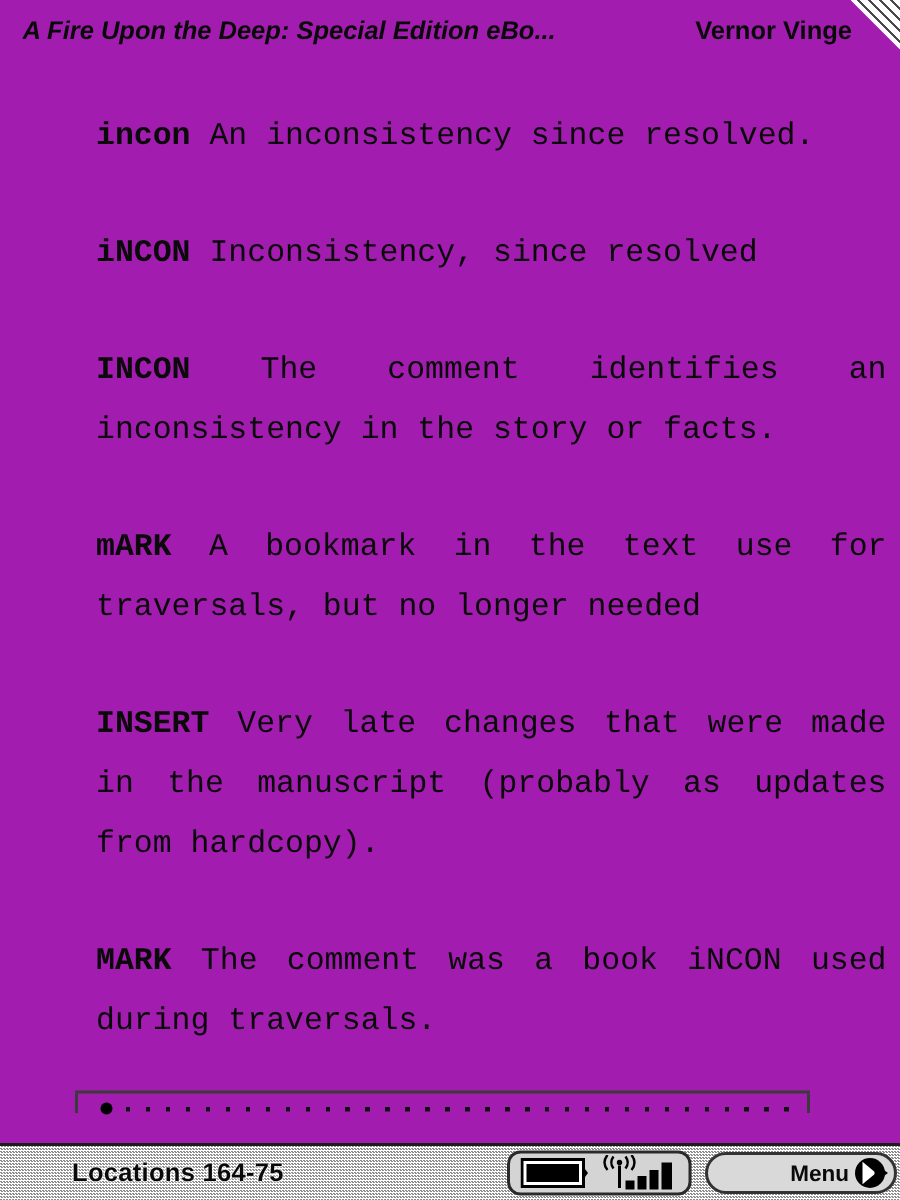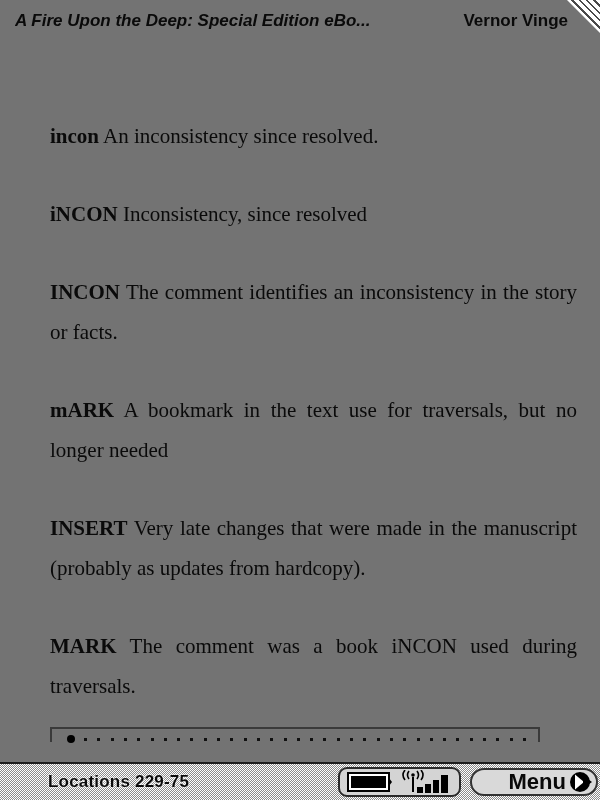--- a/index.html
+++ b/index.html
@@ -1,41 +1,41 @@
 <!DOCTYPE html>
 <html><head>
 <meta charset="utf-8">
 <style>
   html,body{margin:0;padding:0;background:#e5e5e5;}
   .page{
     position:relative;width:600px;height:800px;margin:0 auto;
-    background:#737373;overflow:hidden;
+    background:#a21caf;overflow:hidden;
     font-family:"Liberation Sans",sans-serif;color:#0a0a0a;
   }
 
   
   .header{
     position:absolute;top:11px;left:15px;right:18px;
     display:flex;justify-content:space-between;align-items:baseline;
     font-size:17px;font-weight:bold;
   }
   .book-title{font-style:italic;white-space:nowrap;overflow:hidden;}
   .book-author{white-space:nowrap;padding-right:14px;text-align:right;}
   .corner-hatch{
     position:absolute;top:0;right:0;width:33px;height:33px;
     background:repeating-linear-gradient(45deg,#4a4a4a 0 1.6px,#ffffff 1.6px 5.2px);
     clip-path:polygon(0 0,100% 0,100% 100%);
   }
 
   
   .content{
-    position:absolute;top:72px;left:50px;width:527px;
-    font-family:Liberation Serif, serif;
+    position:absolute;top:72px;left:64px;width:527px;
+    font-family:Liberation Mono, monospace;
     font-size:21px;line-height:40px;
-    text-align:justify;text-align-last:left;margin-top:44px;
+    text-align:justify;text-align-last:left;
   }
   .entry{margin:0 0 38px 0;}
   .entry strong{font-weight:bold;}
 
   
   .progress{
     position:absolute;top:727px;left:50px;width:490px;height:16px;
     border-top:2px solid #3a3a3a;
   }
   .ptick{position:absolute;top:0;width:2px;height:13px;background:#3a3a3a;}
@@ -66,21 +66,21 @@
     margin-left:auto;height:26px;padding:0 7px;
     display:flex;align-items:center;gap:7px;
     background:#d4d4d4;border:2px solid #2a2a2a;border-radius:9px;
   }
   .menu-button{
     margin-left:9px;margin-right:2px;width:128px;height:28px;
     display:flex;align-items:center;justify-content:flex-end;gap:3px;
     background:#d9d9d9;border:2px solid #333;border-radius:14px;
     padding-right:3px;box-sizing:border-box;cursor:pointer;
   }
-  .menu-label{font-size:22px;font-weight:bold;}
+  .menu-label{font-size:15px;font-weight:bold;}
   .icon{display:block;}
 </style>
 </head>
 <body>
 
 <div class="page">
 
   <div class="header">
     <span class="book-title">A Fire Upon the Deep: Special Edition eBo...</span>
     <span class="book-author">Vernor Vinge</span>
@@ -97,21 +97,21 @@
   </div>
 
   <div class="progress">
     <div class="ptick left"></div>
     <div class="ptick right"></div>
     <div class="pdot-current"></div>
     <div class="pdots"></div>
   </div>
 
   <div class="statusbar">
-    <span class="locations">Locations 229-75</span>
+    <span class="locations">Locations 164-75</span>
 
     <div class="indicator-pill">
       <svg class="icon" width="46" height="20" viewBox="0 0 46 20">
         <rect x="1" y="1" width="41" height="18" fill="#ffffff" stroke="#000" stroke-width="2"></rect>
         <rect x="4" y="4" width="35" height="12" fill="#000"></rect>
         <path d="M42 6 L45 10 L42 14 Z" fill="#000"></path>
       </svg>
       <svg class="icon" width="52" height="24" viewBox="0 0 52 24">
         <circle cx="13" cy="5" r="1.8" fill="#000"></circle>
         <path d="M9 1 Q6 5 9 9" stroke="#000" stroke-width="1.6" fill="none"></path>

